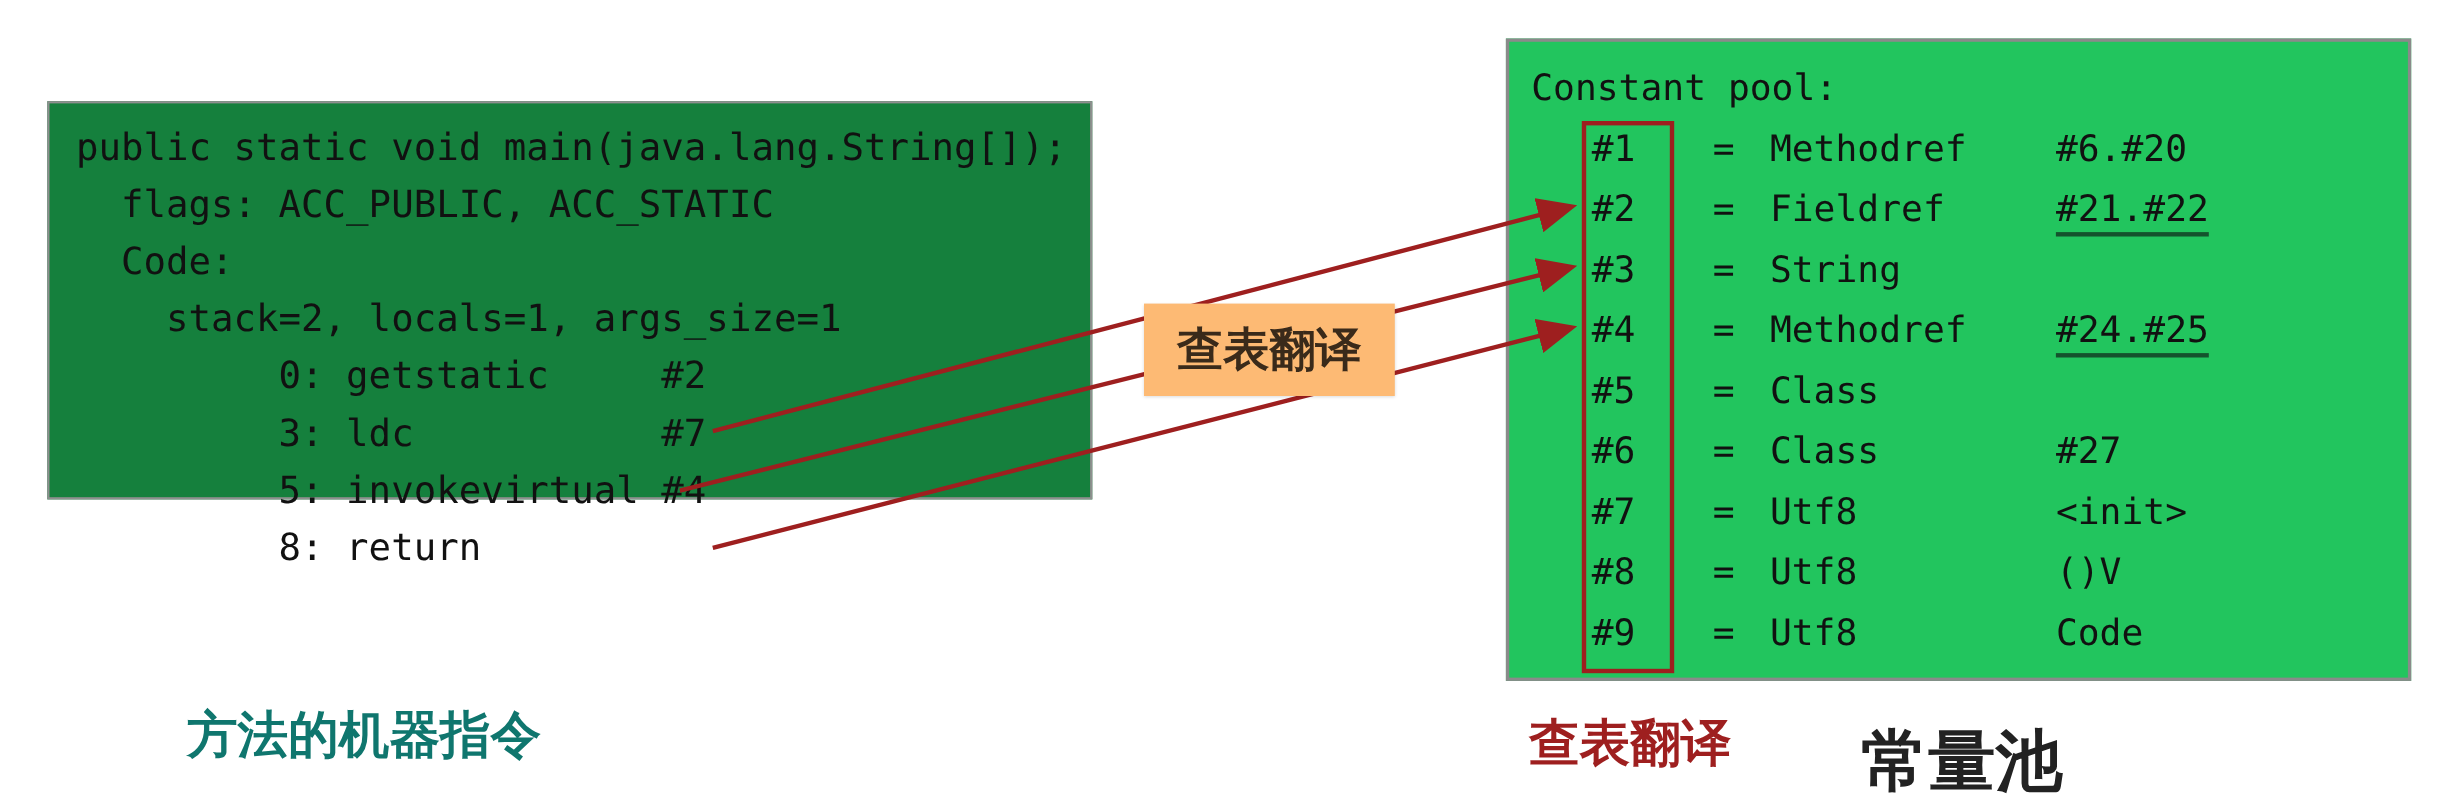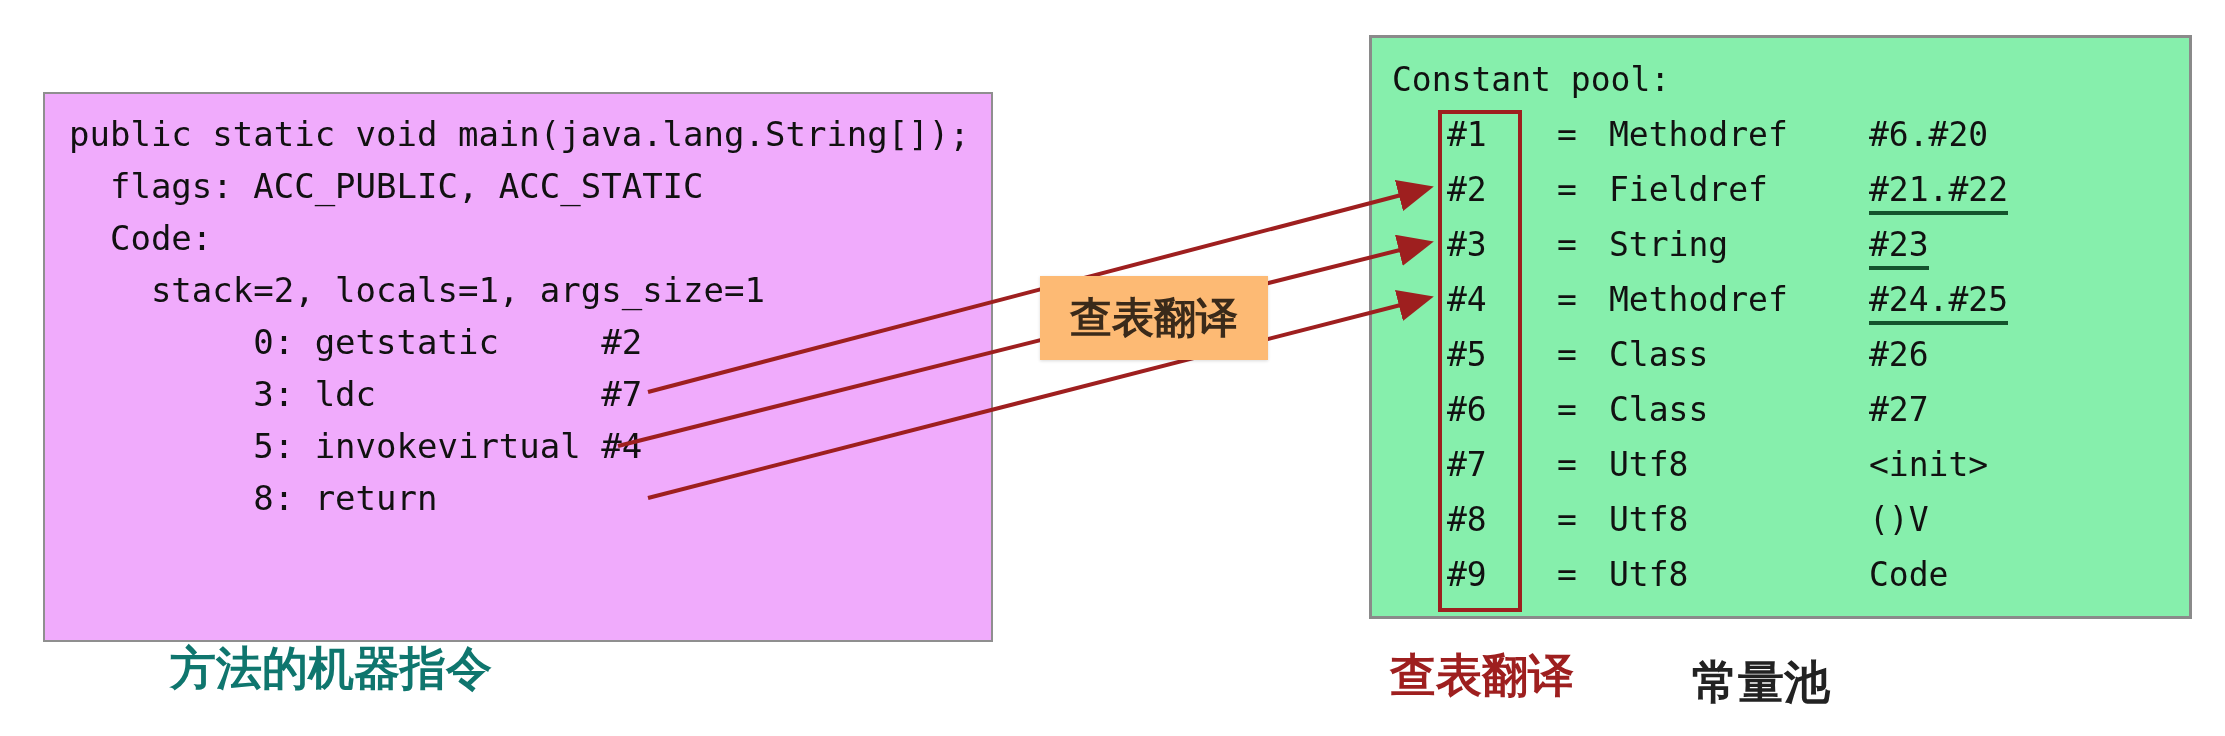--- a/index.html
+++ b/index.html
@@ -15,23 +15,23 @@
     font-family: "DejaVu Sans", "Liberation Sans", sans-serif;
     color: #1a1a1a;
   }
 
   
   .bytecode-panel {
     position: absolute;
     left: 43px;
     top: 92px;
     width: 950px;
-    height: 550px;
+    height: 362px;
     border: 2px solid #8f8f8f;
-    background: #f0abfc;
+    background: #15803d;
     box-sizing: border-box;
     padding: 14px 24px;
     z-index: 1;
   }
   .code-line {
     font-family: "DejaVu Sans Mono", "Liberation Mono", monospace;
     font-size: 34px;
     line-height: 52px;
     white-space: pre;
     color: #111111;
@@ -54,21 +54,21 @@
     top: 645px;
     font-size: 46px;
     font-weight: 700;
     color: #9e1f1f;
     z-index: 1;
   }
   .caption-pool {
     position: absolute;
     left: 1692px;
     top: 652px;
-    font-size: 46px;
+    font-size: 61px;
     font-weight: 600;
     color: #222222;
     z-index: 1;
     text-align: right;
   }
 
   
   .translate-label {
     position: absolute;
     left: 1040px;
@@ -83,21 +83,21 @@
   }
 
   
   .pool-panel {
     position: absolute;
     left: 1369px;
     top: 35px;
     width: 823px;
     height: 584px;
     border: 3px solid #8a8a8a;
-    background: #86efac;
+    background: #22c55e;
     box-sizing: border-box;
     padding: 14px 20px;
     z-index: 1;
   }
   .pool-title {
     font-family: "DejaVu Sans Mono", "Liberation Mono", monospace;
     font-size: 33px;
     line-height: 55px;
     color: #111111;
   }
@@ -181,33 +181,31 @@
   <div class="pool-row">
     <span class="cp-index">#2</span>
     <span class="cp-eq">=</span>
     <span class="cp-type">Fieldref</span>
     <span class="cp-value"><span class="underlined">#21.#22</span></span>
   </div>
   <div class="pool-row">
     <span class="cp-index">#3</span>
     <span class="cp-eq">=</span>
     <span class="cp-type">String</span>
-    <span class="cp-value"><span class="underlined">#23</span></span>
   </div>
   <div class="pool-row">
     <span class="cp-index">#4</span>
     <span class="cp-eq">=</span>
     <span class="cp-type">Methodref</span>
     <span class="cp-value"><span class="underlined">#24.#25</span></span>
   </div>
   <div class="pool-row">
     <span class="cp-index">#5</span>
     <span class="cp-eq">=</span>
     <span class="cp-type">Class</span>
-    <span class="cp-value"><span>#26</span></span>
   </div>
   <div class="pool-row">
     <span class="cp-index">#6</span>
     <span class="cp-eq">=</span>
     <span class="cp-type">Class</span>
     <span class="cp-value"><span>#27</span></span>
   </div>
   <div class="pool-row">
     <span class="cp-index">#7</span>
     <span class="cp-eq">=</span>

